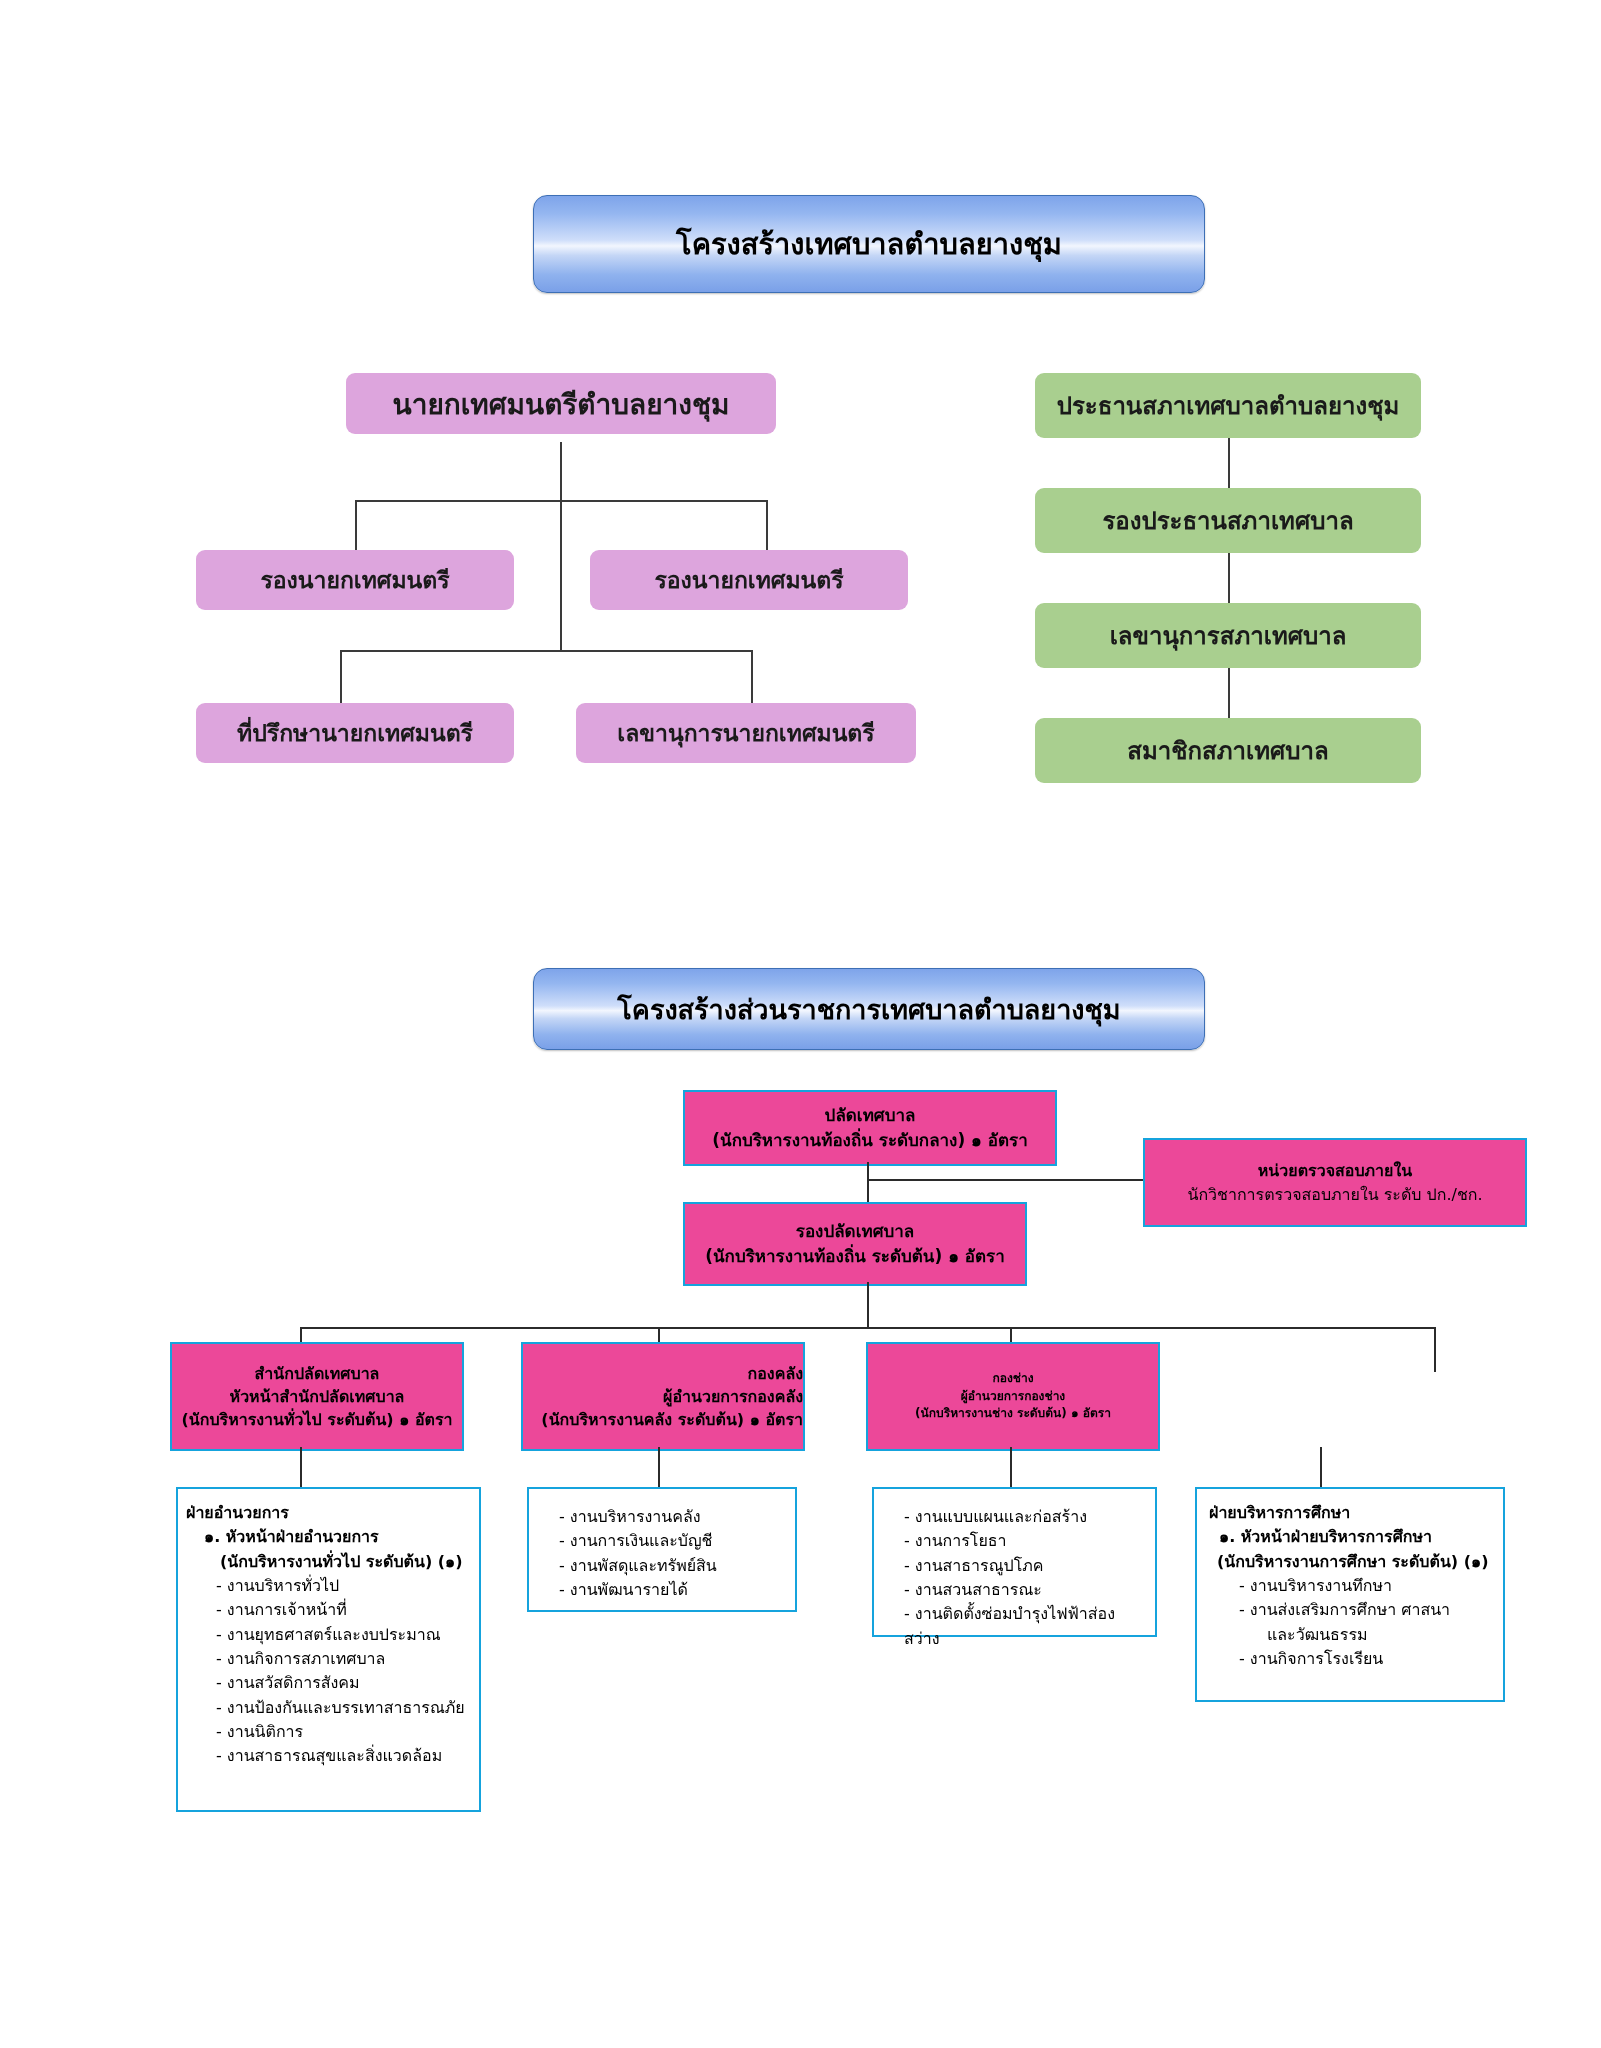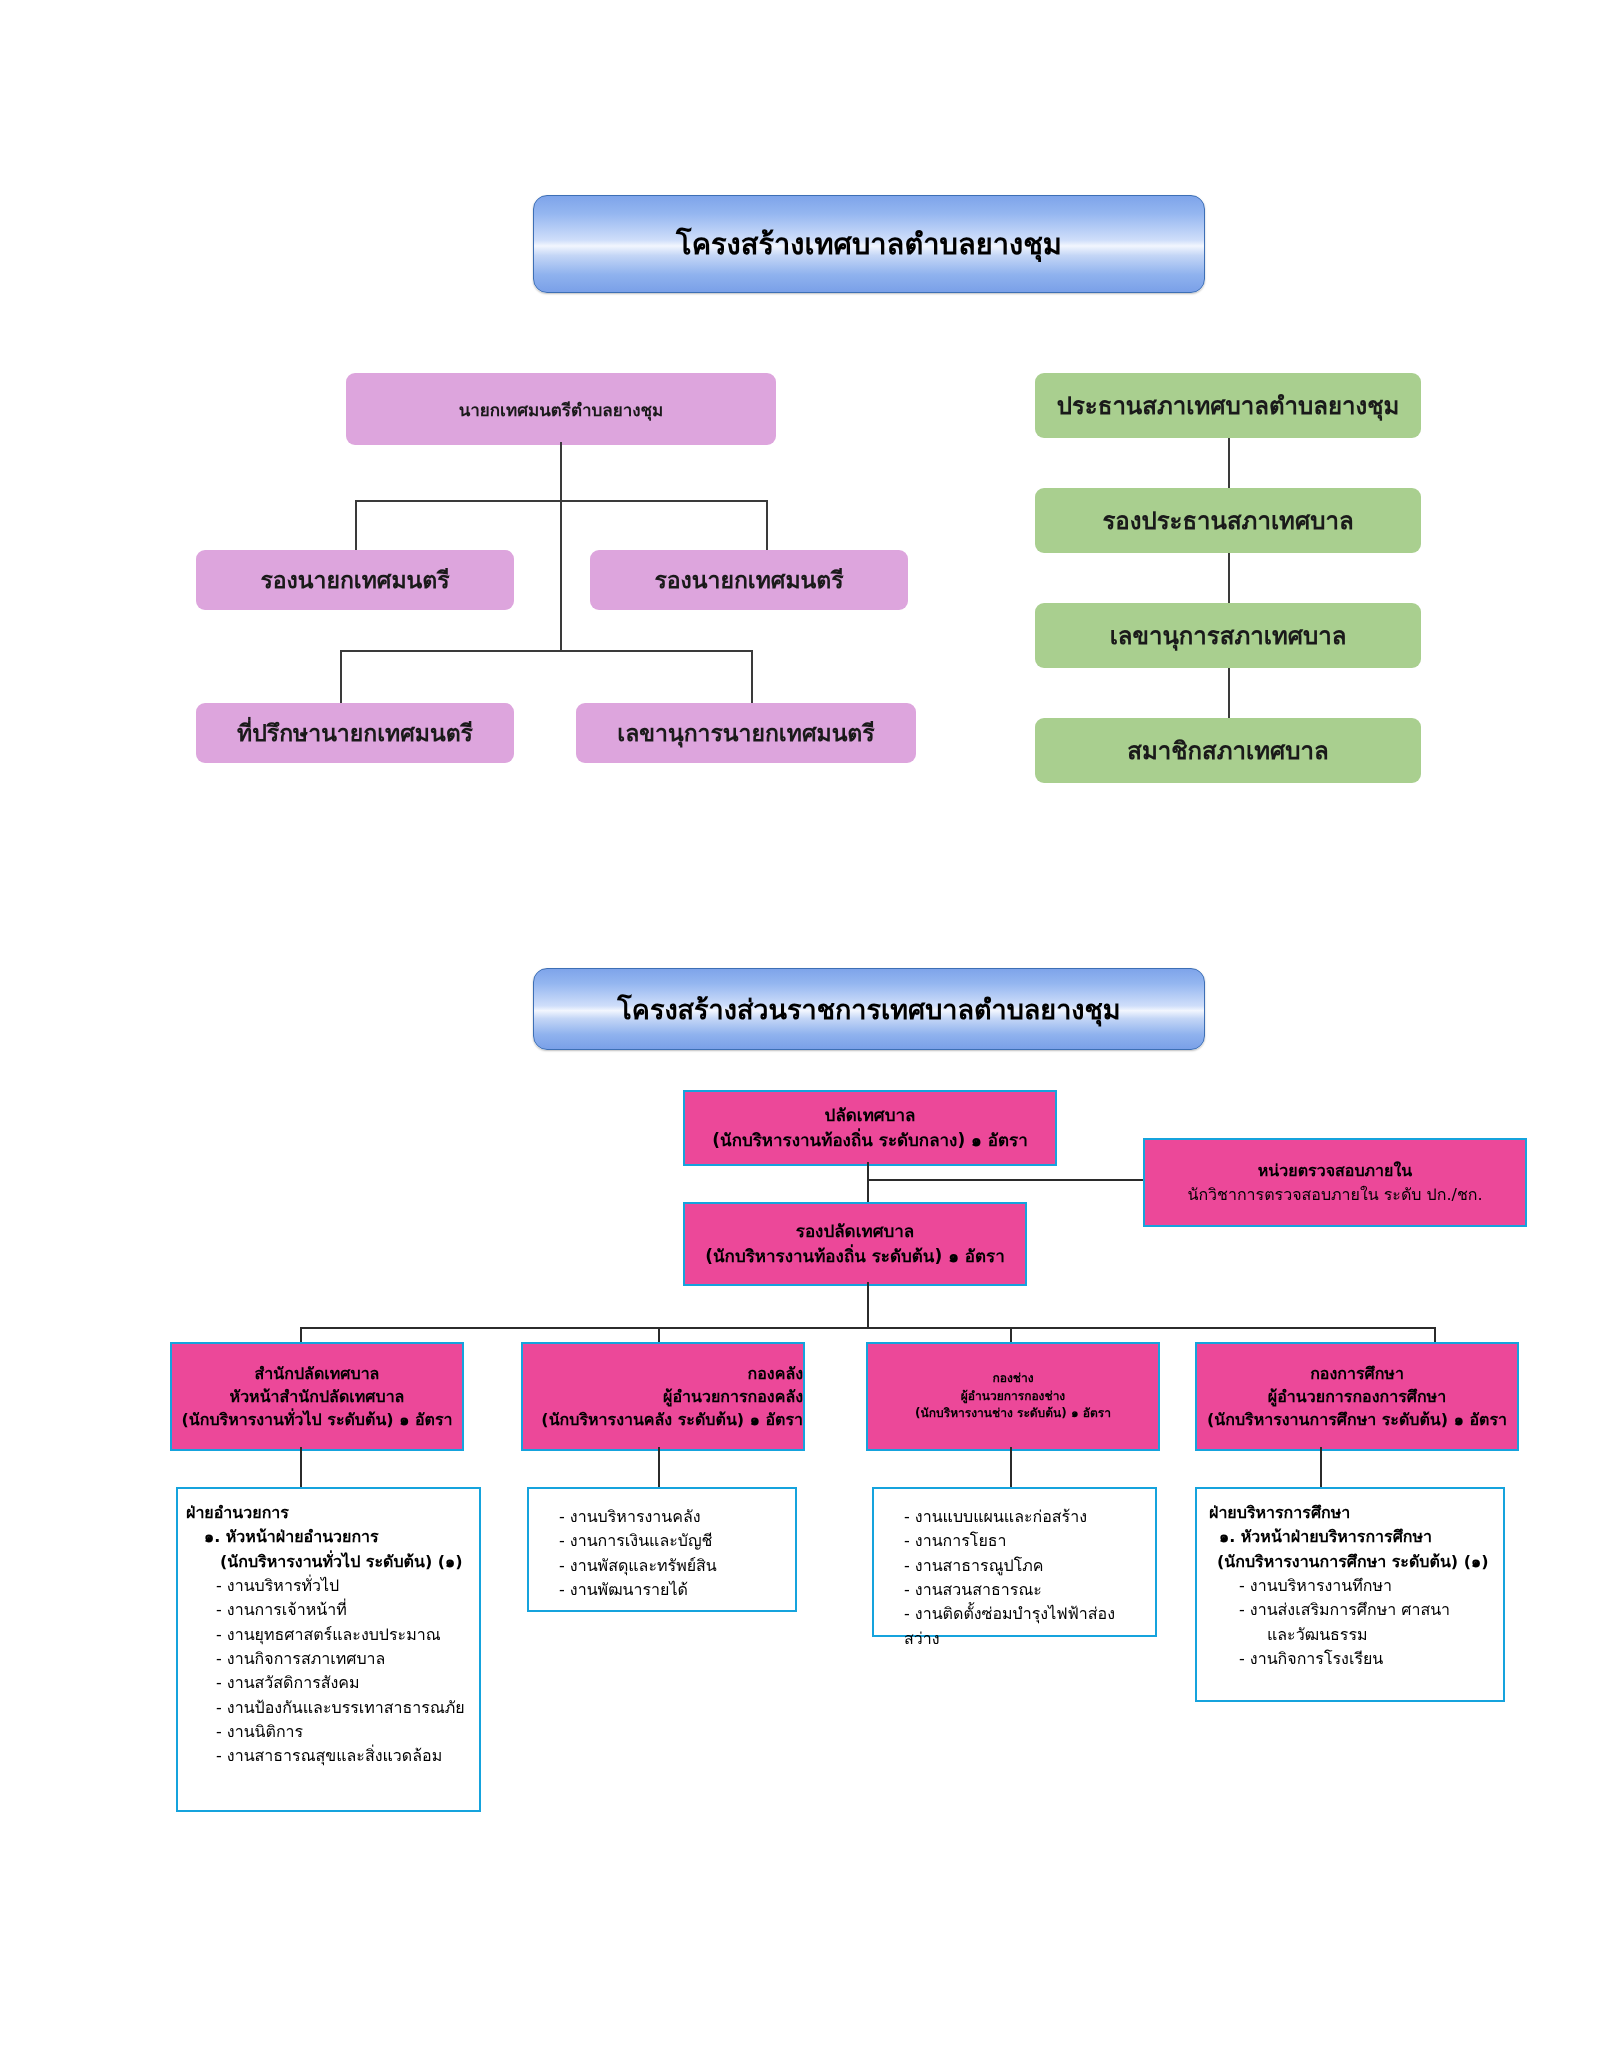--- a/index.html
+++ b/index.html
@@ -118,21 +118,21 @@
 </style>
 </head>
 <body>
 
 <div id="page">
 
   <div class="banner" style="left:533px; top:195px; width:670px; height:96px; font-size:29px;">
     <span>โครงสร้างเทศบาลตำบลยางชุม</span>
   </div>
 
-  <div class="pinkbox" style="left:346px; top:373px; width:430px; height:72px; font-size:17px;">
+  <div class="pinkbox" style="left:346px; top:373px; width:430px; height:61px; font-size:28px;">
     <span>นายกเทศมนตรีตำบลยางชุม</span>
   </div>
 
   <div class="ln lnv ln-thin" style="left:560px; top:442px; width:1.6px; height:58px;"></div>
 
   <div class="ln lnh ln-thin" style="left:355px; top:500px; width:412px; height:1.6px;"></div>
   <div class="ln lnv ln-thin" style="left:355px; top:500px; width:1.6px; height:50px;"></div>
   <div class="ln lnv ln-thin" style="left:766px; top:500px; width:1.6px; height:50px;"></div>
 
   <div class="ln lnv ln-thin" style="left:560px; top:500px; width:1.6px; height:150px;"></div>
@@ -215,25 +215,20 @@
     <span class="l2">ผู้อำนวยการกองคลัง</span>
     <span class="l3">(นักบริหารงานคลัง ระดับต้น) ๑ อัตรา</span>
   </div>
 
   <div class="cyanbox" style="left:866px; top:1342px; width:290px; height:105px; font-size:12px;">
     <span class="l1">กองช่าง</span>
     <span class="l2">ผู้อำนวยการกองช่าง</span>
     <span class="l3">(นักบริหารงานช่าง ระดับต้น) ๑ อัตรา</span>
   </div>
 
-  <div class="cyanbox" style="left:1195px; top:1342px; width:320px; height:105px; font-size:16px;">
-    <span class="l1">กองการศึกษา</span>
-    <span class="l2">ผู้อำนวยการกองการศึกษา</span>
-    <span class="l3">(นักบริหารงานการศึกษา ระดับต้น) ๑ อัตรา</span>
-  </div>
 
   <div class="ln lnv" style="left:300px; top:1447px; width:2px; height:40px;"></div>
   <div class="ln lnv" style="left:658px; top:1447px; width:2px; height:40px;"></div>
   <div class="ln lnv" style="left:1010px; top:1447px; width:2px; height:40px;"></div>
   <div class="ln lnv" style="left:1320px; top:1447px; width:2px; height:40px;"></div>
 
   <div class="listbox" style="left:176px; top:1487px; width:305px; height:325px; font-size:16px;padding-left:8px;">
     <div class="hdr">ฝ่ายอำนวยการ</div>
     <div class="sub">๑. หัวหน้าฝ่ายอำนวยการ</div>
     <div class="sub2">(นักบริหารงานทั่วไป ระดับต้น)  (๑)</div>

